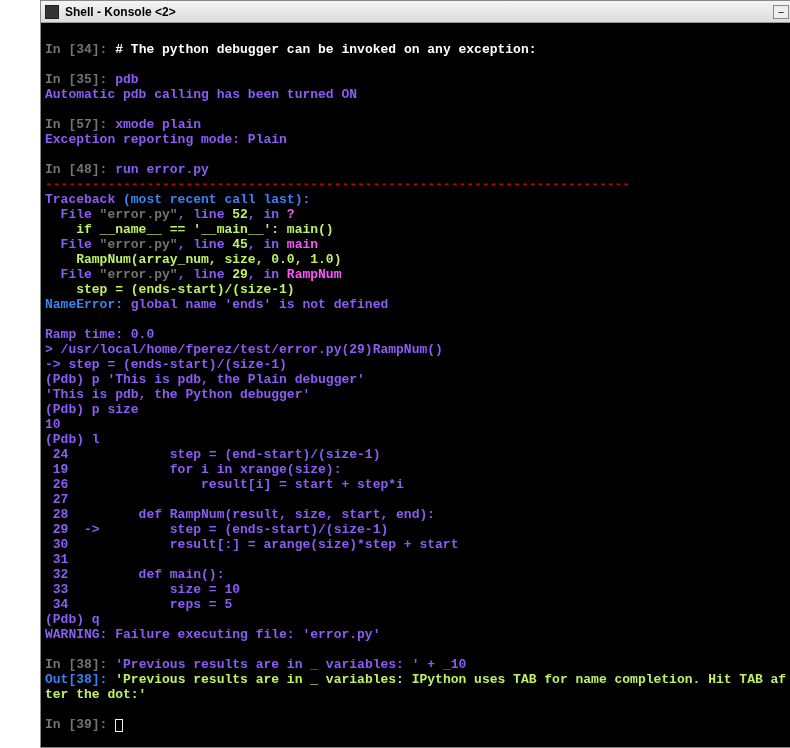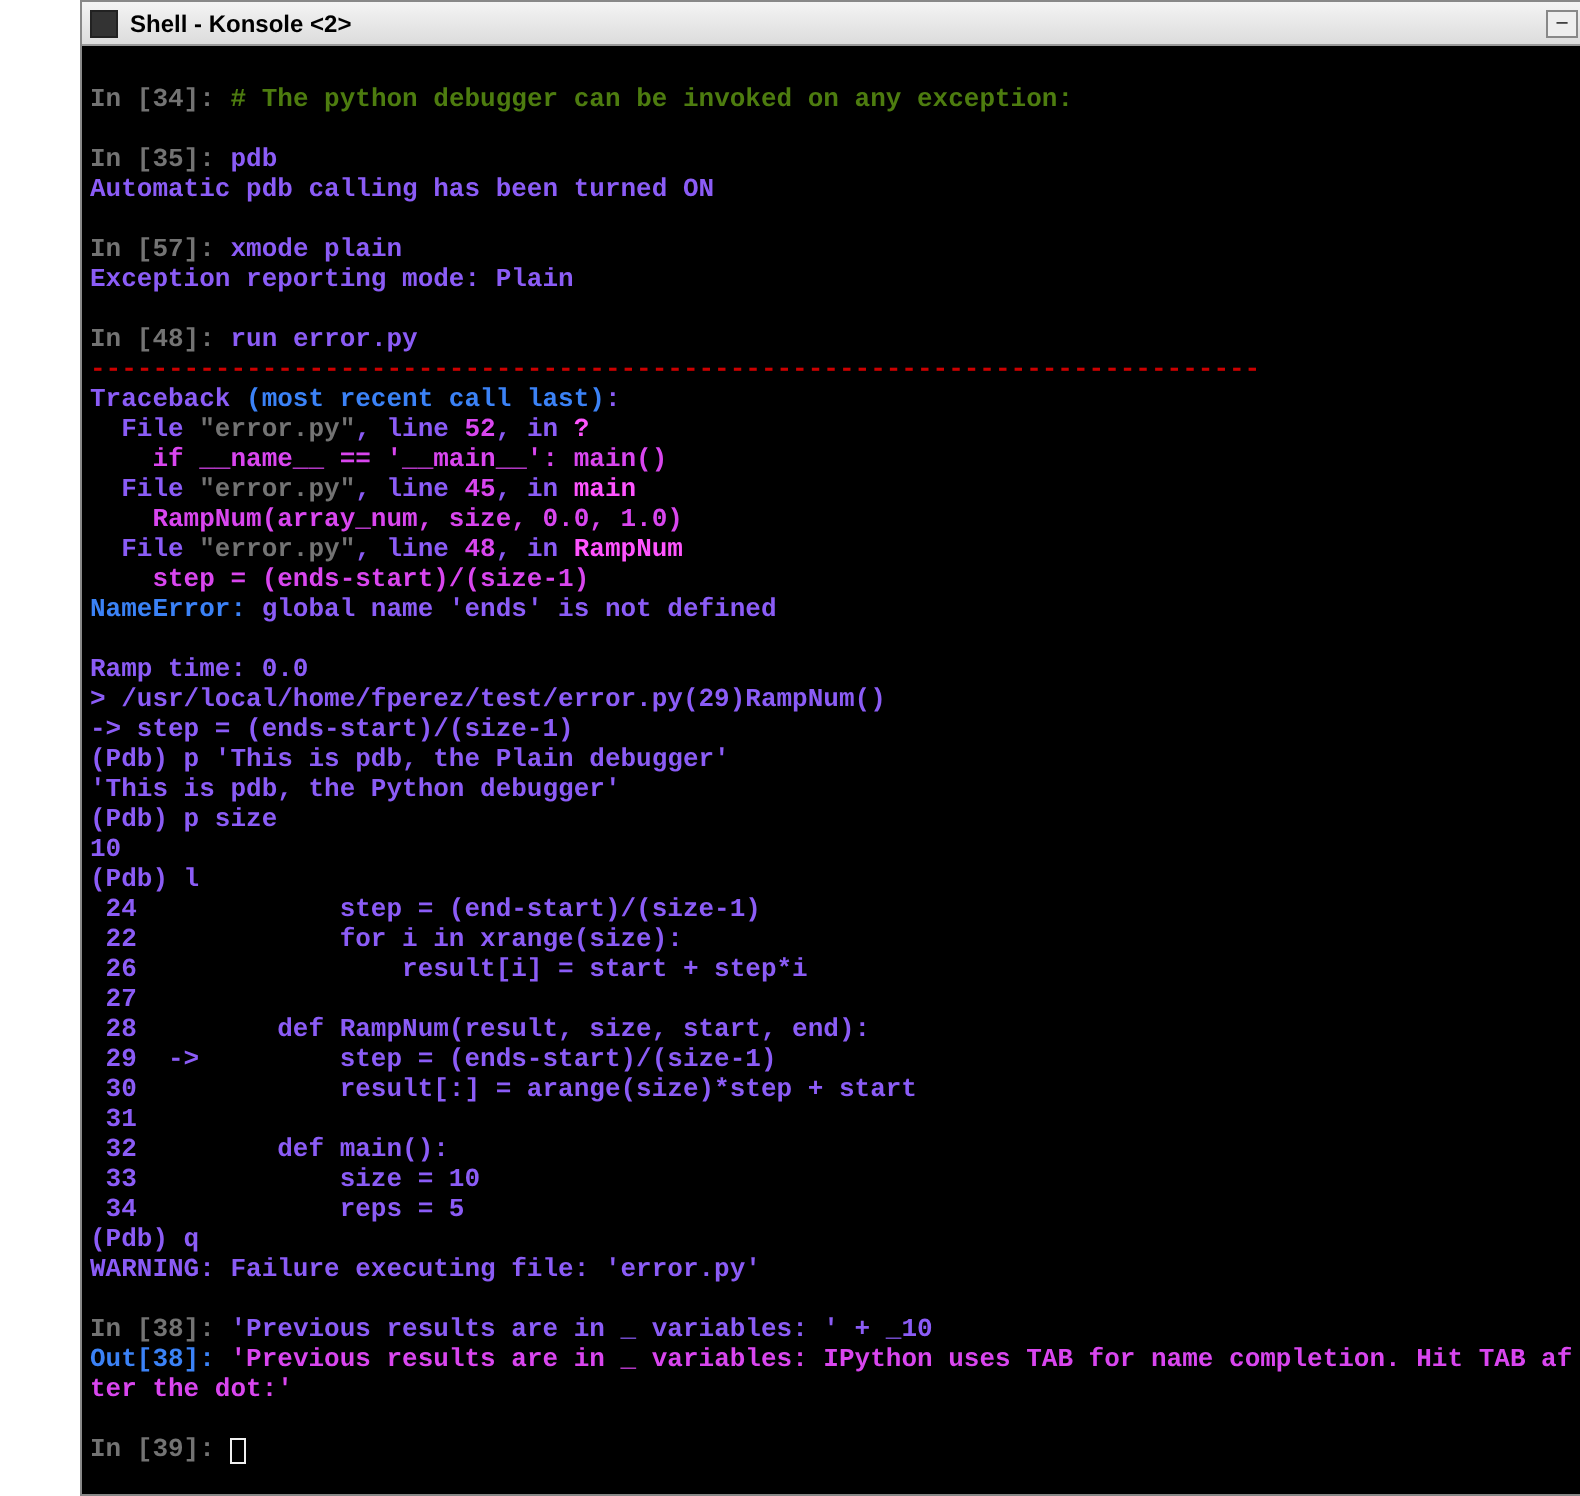--- a/index.html
+++ b/index.html
@@ -10,25 +10,25 @@
 .titlebar-title { flex: 1; font-weight: bold; }
 .winbtn { width: 16px; height: 14px; margin-left: 2px; border: 1px solid #888; background: #eee; display: flex; align-items: center; justify-content: center; font-size: 10px; cursor: pointer; }
 .content { flex: 1; display: flex; background: #000; overflow: hidden; }
 .terminal { flex: 1; padding: 4px 4px; font-family: "Courier New", monospace; font-size: 13px; line-height: 15px; color: #f0f0f0; white-space: pre; overflow: hidden; font-weight: bold; }
 .scrollbar { width: 16px; background: #e8e8e8; border-left: 1px solid #bbb; display: flex; flex-direction: column; }
 .sb-btn { height: 16px; border: 1px solid #999; background: #ddd; display: flex; align-items: center; justify-content: center; font-size: 9px; cursor: pointer; }
 .sb-track { flex: 1; background: #e8e8e8; position: relative; }
 .sb-thumb { position: absolute; top: 1px; left: 1px; right: 1px; height: 20px; background: #c8c8c8; border: 1px solid #999; }
 .c-green { color: #737373; }
 .c-white { color: #8b5cf6; }
-.c-yellow { color: #d946ef; }
+.c-yellow { color: #bef264; }
 .c-red { color: #3b82f6; }
 .c-dred { color: #cc0000; }
 .c-mag { color: #ff55ff; }
-.c-cyan { color: #4d7c0f; }
+.c-cyan { color: #ffffff; }
 .cursor { display: inline-block; width: 8px; height: 13px; border: 1px solid #f0f0f0; vertical-align: text-bottom; }
 </style>
 </head>
 <body>
 
 <div class="window">
   <div class="titlebar">
     <div class="titlebar-icon"></div>
     <div class="titlebar-title">Shell - Konsole &lt;2&gt;</div>
     <div class="winbtn">–</div>
@@ -45,34 +45,34 @@
 <span class="c-green">In [57]:</span> <span class="c-white">xmode plain</span>
 <span class="c-white">Exception reporting mode: Plain</span>
 
 <span class="c-green">In [48]:</span> <span class="c-white">run error.py</span>
 <span class="c-dred">---------------------------------------------------------------------------</span>
 <span class="c-white">Traceback </span><span class="c-red">(most recent call last)</span><span class="c-white">:</span>
 <span class="c-white">  File </span><span class="c-green">"error.py"</span><span class="c-white">, line </span><span class="c-yellow">52</span><span class="c-white">, in </span><span class="c-mag">?</span>
 <span class="c-yellow">    if __name__ == '__main__': main()</span>
 <span class="c-white">  File </span><span class="c-green">"error.py"</span><span class="c-white">, line </span><span class="c-yellow">45</span><span class="c-white">, in </span><span class="c-mag">main</span>
 <span class="c-yellow">    RampNum(array_num, size, 0.0, 1.0)</span>
-<span class="c-white">  File </span><span class="c-green">"error.py"</span><span class="c-white">, line </span><span class="c-yellow">48</span><span class="c-white">, in </span><span class="c-mag">RampNum</span>
+<span class="c-white">  File </span><span class="c-green">"error.py"</span><span class="c-white">, line </span><span class="c-yellow">29</span><span class="c-white">, in </span><span class="c-mag">RampNum</span>
 <span class="c-yellow">    step = (ends-start)/(size-1)</span>
 <span class="c-red">NameError:</span><span class="c-white"> global name 'ends' is not defined</span>
 
 <span class="c-white">Ramp time: 0.0</span>
 <span class="c-white">&gt; /usr/local/home/fperez/test/error.py(29)RampNum()</span>
 <span class="c-white">-&gt; step = (ends-start)/(size-1)</span>
 <span class="c-white">(Pdb) p 'This is pdb, the Plain debugger'</span>
 <span class="c-white">'This is pdb, the Python debugger'</span>
 <span class="c-white">(Pdb) p size</span>
 <span class="c-white">10</span>
 <span class="c-white">(Pdb) l</span>
 <span class="c-white"> 24             step = (end-start)/(size-1)</span>
-<span class="c-white"> 22             for i in xrange(size):</span>
+<span class="c-white"> 19             for i in xrange(size):</span>
 <span class="c-white"> 26                 result[i] = start + step*i</span>
 <span class="c-white"> 27     </span>
 <span class="c-white"> 28         def RampNum(result, size, start, end):</span>
 <span class="c-white"> 29  -&gt;         step = (ends-start)/(size-1)</span>
 <span class="c-white"> 30             result[:] = arange(size)*step + start</span>
 <span class="c-white"> 31     </span>
 <span class="c-white"> 32         def main():</span>
 <span class="c-white"> 33             size = 10</span>
 <span class="c-white"> 34             reps = 5</span>
 <span class="c-white">(Pdb) q</span>

